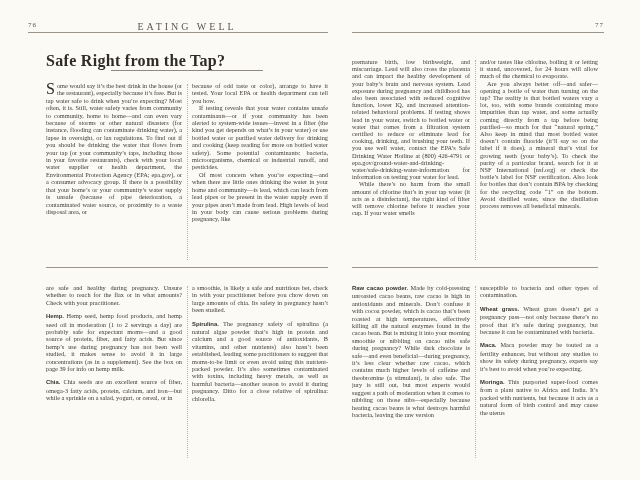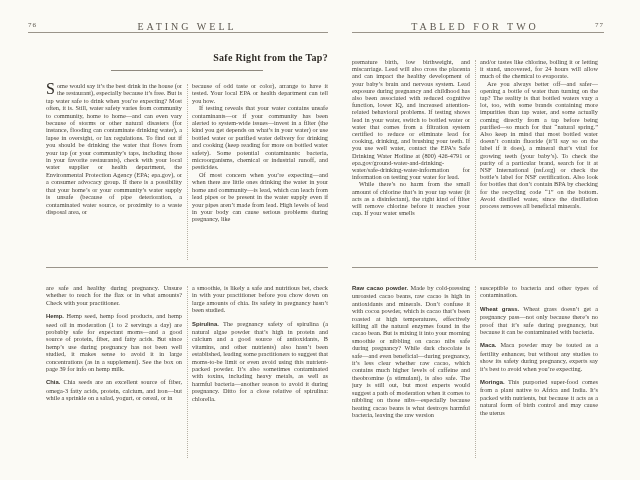--- a/index.html
+++ b/index.html
@@ -17,22 +17,22 @@
 
   .folio{position:absolute;top:21px;font-size:7px;letter-spacing:1px;color:#5c574f;}
   .folio-left{left:-18px;}
   .folio-right{right:-6px;margin-left:28px;}
   .runhead{position:absolute;top:21px;left:0;right:0;text-align:center;
     font-size:10px;letter-spacing:3px;color:#5c574f;}
   .headrule{position:absolute;top:32px;height:1px;background:#9a948a;}
   .page-left .headrule{left:-18px;right:0;}
   .page-right .headrule{left:0;right:-6px;}
 
-  .boxtitle{position:absolute;top:52px;left:0;right:0;text-align:right;
-    font-size:10px;font-weight:bold;color:#2f2b26;letter-spacing:.3px;}
+  .boxtitle{position:absolute;top:52px;left:0;right:0;text-align:left;
+    font-size:16px;font-weight:bold;color:#2f2b26;letter-spacing:.3px;}
   .title-underline{position:absolute;top:70px;left:50%;width:152px;margin-left:-76px;
     height:1px;background:#8f897f;}
 
   .cols{position:absolute;left:0;right:0;}
   .box-cols{top:82px;height:182px;}
   .bottom-cols{top:284px;height:178px;}
   .rtop-cols{top:58px;height:206px;}
 
   .col{position:absolute;top:0;bottom:0;overflow:hidden;text-align:justify;}
   .page-left .col{width:136px;}
@@ -91,21 +91,20 @@
       <div class="vdiv"></div>
       <div class="col col-b">
         <p>a smoothie, is likely a safe and nutritious bet, check in with your practitioner before you chow down on large amounts of chia. Its safety in pregnancy hasn’t been studied.</p>
         <p class="entry"><b class="lead">Spirulina.</b> <span>The pregnancy safety of spirulina (a natural algae powder that’s high in protein and calcium and a good source of antioxidants, B vitamins, and other nutrients) also hasn’t been established, leading some practitioners to suggest that moms-to-be limit or even avoid using this nutrient-packed powder. It’s also sometimes contaminated with toxins, including heavy metals, as well as harmful bacteria—another reason to avoid it during pregnancy. Ditto for a close relative of spirulina: chlorella.</span></p>
       </div>
     </div>
   </div>
 
   <div class="page page-right">
     <div class="folio folio-right">77</div>
-    <div class="runhead">TABLED FOR TWO</div>
     <div class="headrule"></div>
 
     <div class="cols rtop-cols">
       <div class="col col-a">
         <p>premature birth, low birthweight, and miscarriage. Lead will also cross the placenta and can impact the healthy development of your baby’s brain and nervous system. Lead exposure during pregnancy and childhood has also been associated with reduced cognitive function, lower IQ, and increased attention-related behavioral problems. If testing shows lead in your water, switch to bottled water or water that comes from a filtration system certified to reduce or eliminate lead for cooking, drinking, and brushing your teeth. If you use well water, contact the EPA’s Safe Drinking Water Hotline at (800) 426-4791 or epa.gov/ground-water-and-drinking-water/safe-drinking-water-information for information on testing your water for lead.</p>
         <p class="ind">While there’s no harm from the small amount of chlorine that’s in your tap water (it acts as a disinfectant), the right kind of filter will remove chlorine before it reaches your cup. If your water smells</p>
       </div>
       <div class="vdiv"></div>
       <div class="col col-b">
         <p>and/or tastes like chlorine, boiling it or letting it stand, uncovered, for 24 hours will allow much of the chemical to evaporate.</p>

